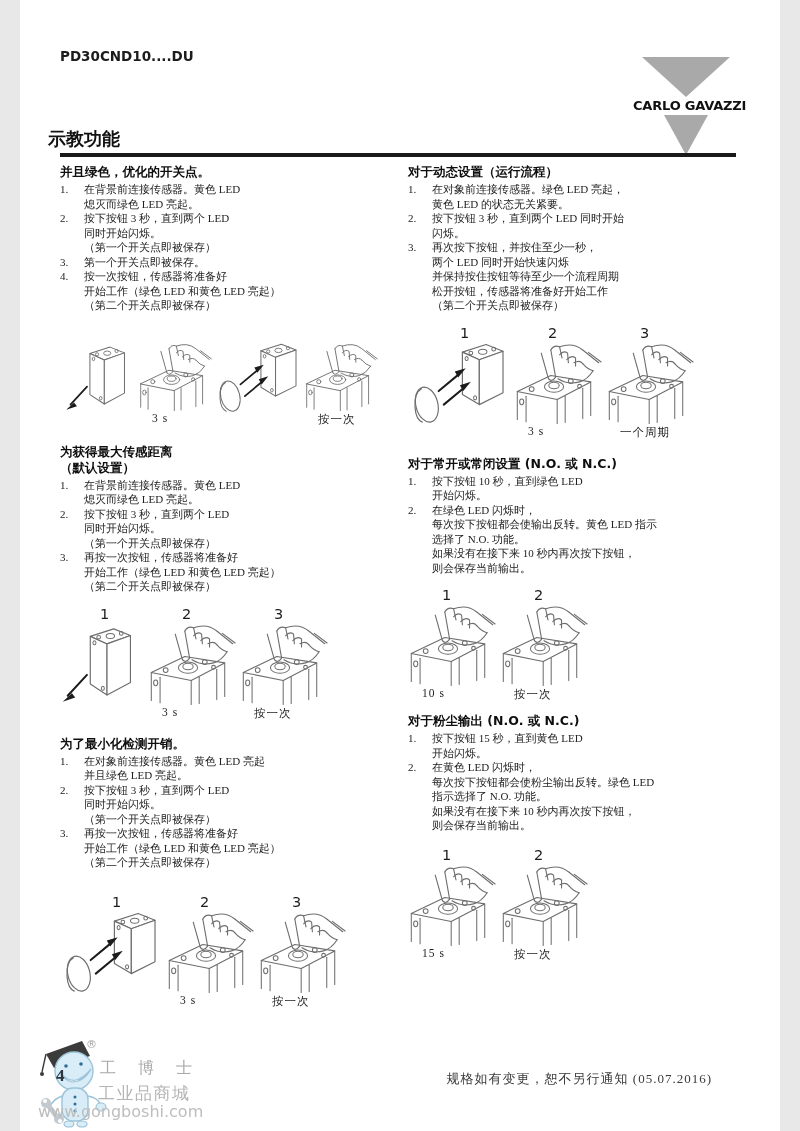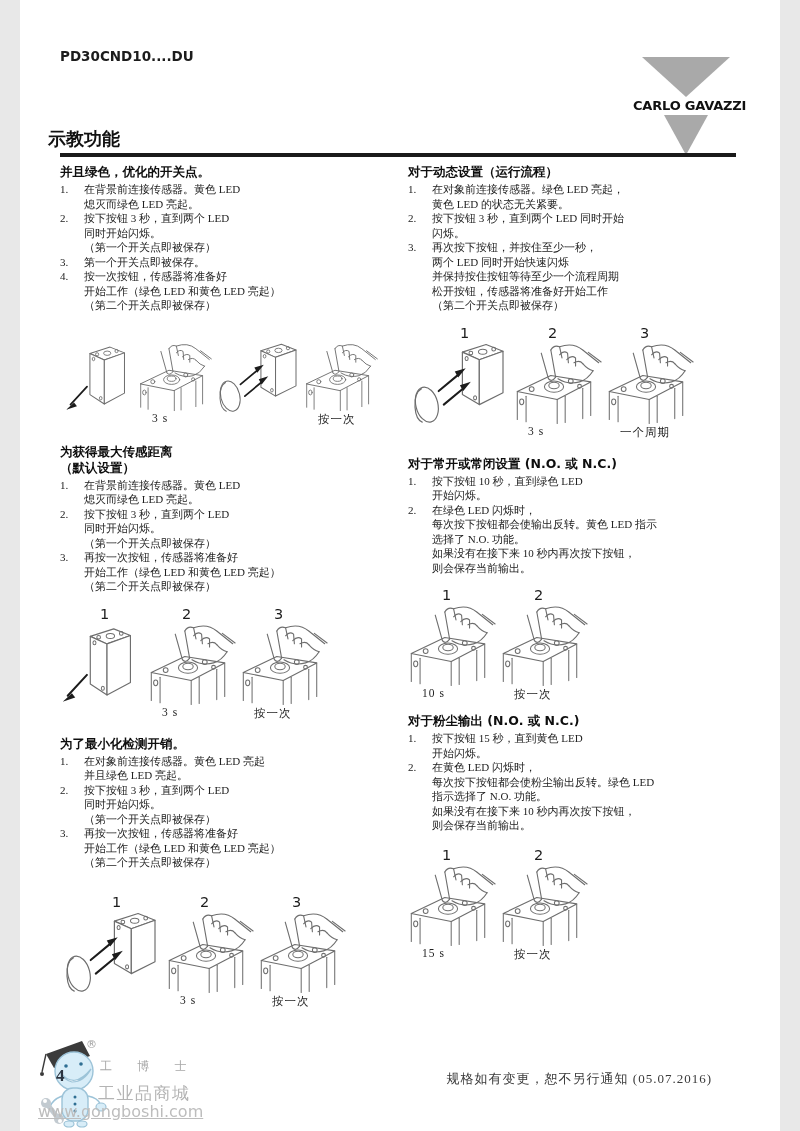--- a/index.html
+++ b/index.html
@@ -40,23 +40,23 @@
   .compact .type-press .fig-art{width:74px;height:70px;}
   .compact .type-sensor-arrow .fig-art{width:72px;height:75px;}
   .compact .type-disc-sensor .fig-art{width:88px;height:76px;}
   #col-left .section:nth-child(3) .figure{margin-top:24px;}
   #col-right .section:nth-child(3) .figure{margin-top:14px;}
   
   .footer-note{position:absolute;right:68px;top:1070px;font-size:13px;color:#3a3a3a;letter-spacing:1px;}
   .watermark{position:absolute;left:18px;top:1036px;width:230px;height:92px;}
   .wm-mascot{position:absolute;left:0;top:2px;}
   .wm-reg{position:absolute;left:48px;top:2px;font:400 11px "DejaVu Sans",sans-serif;color:#9f9f9f;}
-  .wm-name{position:absolute;left:62px;top:22px;font-size:12px;color:#a8a8a8;letter-spacing:9px;white-space:nowrap;font-family:Liberation Mono, monospace;}
+  .wm-name{position:absolute;left:62px;top:22px;font-size:16px;color:#a8a8a8;letter-spacing:9px;white-space:nowrap;}
   .wm-sub{position:absolute;left:60px;top:46px;font-size:17px;color:#b4b4b4;letter-spacing:1.5px;white-space:nowrap;}
-  .wm-url{position:absolute;left:0;top:66px;font-family:"DejaVu Sans",sans-serif;font-size:16px;color:#bdbdbd;white-space:nowrap;text-decoration:underline;}
+  .wm-url{position:absolute;left:0;top:66px;font-family:"DejaVu Sans",sans-serif;font-size:16px;color:#bdbdbd;white-space:nowrap;}
   .page-num{position:absolute;left:36px;top:1066px;font:700 17px "Liberation Serif",serif;color:#2c3440;}
   .symdefs{position:absolute;width:0;height:0;overflow:hidden;}
 </style>
 </head>
 <body>
 
 <svg class="symdefs" aria-hidden="true">
   <defs>
     <symbol id="sym-press" viewBox="0 0 110 104">
       <g fill="#fff" stroke="#6e6e6e" stroke-width="1.4" stroke-linecap="round" stroke-linejoin="round">

